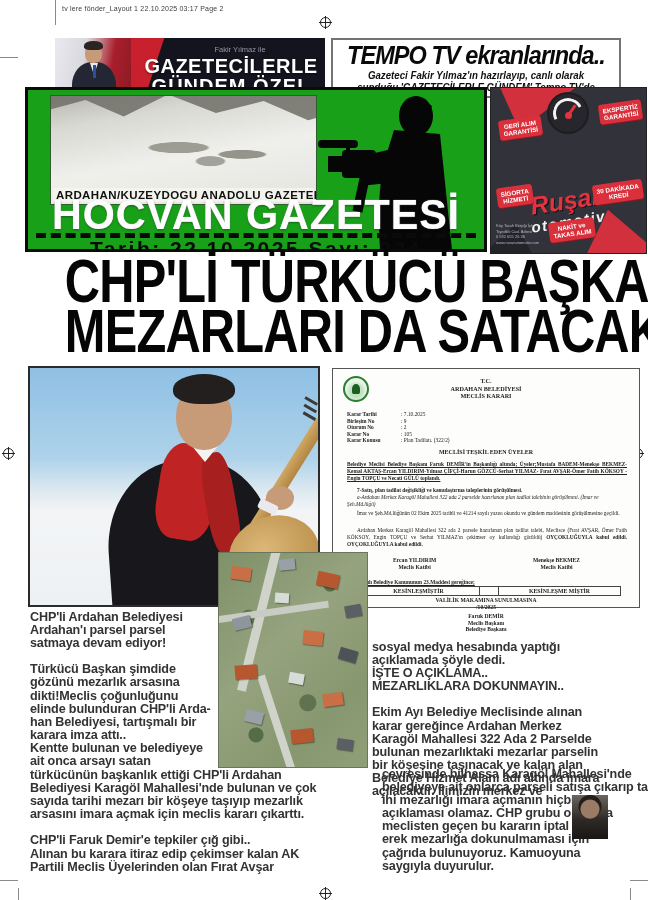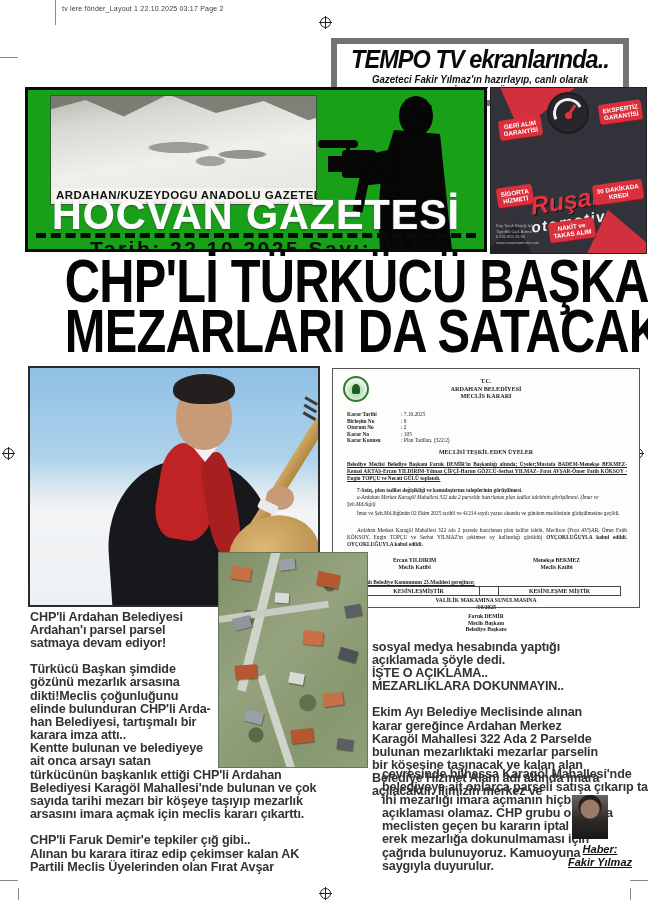--- a/index.html
+++ b/index.html
@@ -22,21 +22,21 @@
      background:linear-gradient(100deg,#e9e9ef 0%,#d8d8de 38%,#a91e2b 72%,#8d1a26 100%);}
   .p-head{position:absolute;left:30px;top:6px;width:17px;height:19px;background:#c79b78;border-radius:45%;}
   .p-hair{position:absolute;left:29px;top:3px;width:19px;height:9px;background:#2a2422;border-radius:50% 50% 30% 30%;}
   .p-body{position:absolute;left:17px;top:24px;width:44px;height:33px;background:#232733;border-radius:45% 45% 0 0/70% 70% 0 0;}
   .p-shirt{position:absolute;left:35px;top:25px;width:8px;height:12px;background:#e9e9ee;clip-path:polygon(0 0,100% 0,50% 100%);}
   .p-tie{position:absolute;left:38px;top:27px;width:3px;height:13px;background:#2a4fa0;}
   .promo-caption{position:absolute;left:110px;top:7px;width:150px;text-align:center;font-size:7.5px;color:#aab;opacity:.85;}
   .promo-t1{position:absolute;left:88px;top:17px;width:176px;text-align:center;font-size:20px;font-weight:bold;color:#fff;letter-spacing:.5px;text-shadow:0 1px 2px rgba(0,0,0,.5);}
   .promo-t2{position:absolute;left:88px;top:37px;width:176px;text-align:center;font-size:20px;font-weight:bold;color:#fff;letter-spacing:1px;text-shadow:0 1px 2px rgba(0,0,0,.5);}
 
-  .tempo{position:absolute;left:331px;top:38px;width:286px;height:56px;border:6px solid #737373;background:#fff;text-align:center;}
+  .tempo{position:absolute;left:331px;top:38px;width:286px;height:56px;border:2px solid #737373;background:#fff;text-align:center;}
   .tempo-h{margin-top:1px;font-size:25px;font-weight:bold;font-style:italic;color:#0a0a0a;letter-spacing:-1px;transform:scaleX(.94);white-space:nowrap;}
   .tempo-s{font-size:10px;font-weight:bold;font-style:italic;color:#101010;line-height:12px;white-space:nowrap;transform:scaleX(.97);}
 
   
   .banner{position:absolute;left:25px;top:87px;width:462px;height:165px;background:#18a018;border:3px solid #0a0a0a;box-sizing:border-box;overflow:hidden;}
   .mountain{position:absolute;left:22px;top:5px;width:265px;height:108px;border:1px solid #2e5e2e;
      background:linear-gradient(170deg,#b7b7b0 0%,#d9d9d3 22%,#efefec 55%,#e3e3df 100%);overflow:hidden;}
   .ridge{position:absolute;left:-10px;top:-6px;width:120%;height:55px;background:#6f6f66;
      clip-path:polygon(0 40%,14% 18%,26% 48%,40% 8%,55% 42%,70% 20%,84% 55%,100% 30%,100% 0,0 0);opacity:.85;}
   .scree{position:absolute;left:30%;top:38px;width:60%;height:34px;background:
@@ -154,20 +154,33 @@
   <div class="cropline" style="left:0;top:57px;width:18px;height:1px;"></div>
   <div class="cropline" style="left:0;top:880px;width:18px;height:1px;"></div>
   <div class="cropline" style="left:18px;top:888px;width:1px;height:12px;"></div>
   <div class="cropline" style="left:630px;top:888px;width:1px;height:12px;"></div>
   <div class="cropline" style="left:630px;top:880px;width:18px;height:1px;"></div>
   <div class="regmark" style="left:320px;top:17px;"></div>
   <div class="regmark" style="left:3px;top:448px;"></div>
   <div class="regmark" style="left:632px;top:448px;"></div>
   <div class="regmark" style="left:320px;top:888px;"></div>
 
+  <div class="promo">
+    <div class="promo-dark"></div>
+    <div class="presenter">
+      <div class="p-body"></div>
+      <div class="p-shirt"></div>
+      <div class="p-tie"></div>
+      <div class="p-head"></div>
+      <div class="p-hair"></div>
+    </div>
+    <div class="promo-caption">Fakir Yılmaz ile</div>
+    <div class="promo-t1">GAZETECİLERLE</div>
+    <div class="promo-t2">GÜNDEM ÖZEL</div>
+  </div>
 
   <div class="tempo">
     <div class="tempo-h">TEMPO TV ekranlarında..</div>
     <div class="tempo-s">Gazeteci Fakir Yılmaz'ın hazırlayıp, canlı olarak</div>
     <div class="tempo-s">sunduğu 'GAZETECİLERLE GÜNDEM' Tempo TV'de</div>
   </div>
 
   <div class="banner">
     <div class="mountain">
       <div class="ridge"></div>
@@ -356,18 +369,14 @@
   <div class="article col-right-bottom">çevresinde bilhassa Karagöl Mahallesi'nde
 belediyeye ait onlarca parseli satışa çıkarıp tar-
 ihi mezarlığı imara açmanın hiçbir
 açıklaması olamaz. CHP grubu onayıyla
 meclisten geçen bu kararın iptal edil-
 erek mezarlığa dokunulmaması için
 çağrıda bulunuyoruz. Kamuoyuna
 saygıyla duyurulur.</div>
 
   <div class="byline-photo"></div>
-  <div class="byline-text">
-    <div>Haber:</div>
-    <div>Fakir Yılmaz</div>
-  </div>
 
 </div>
 
 </body></html>

